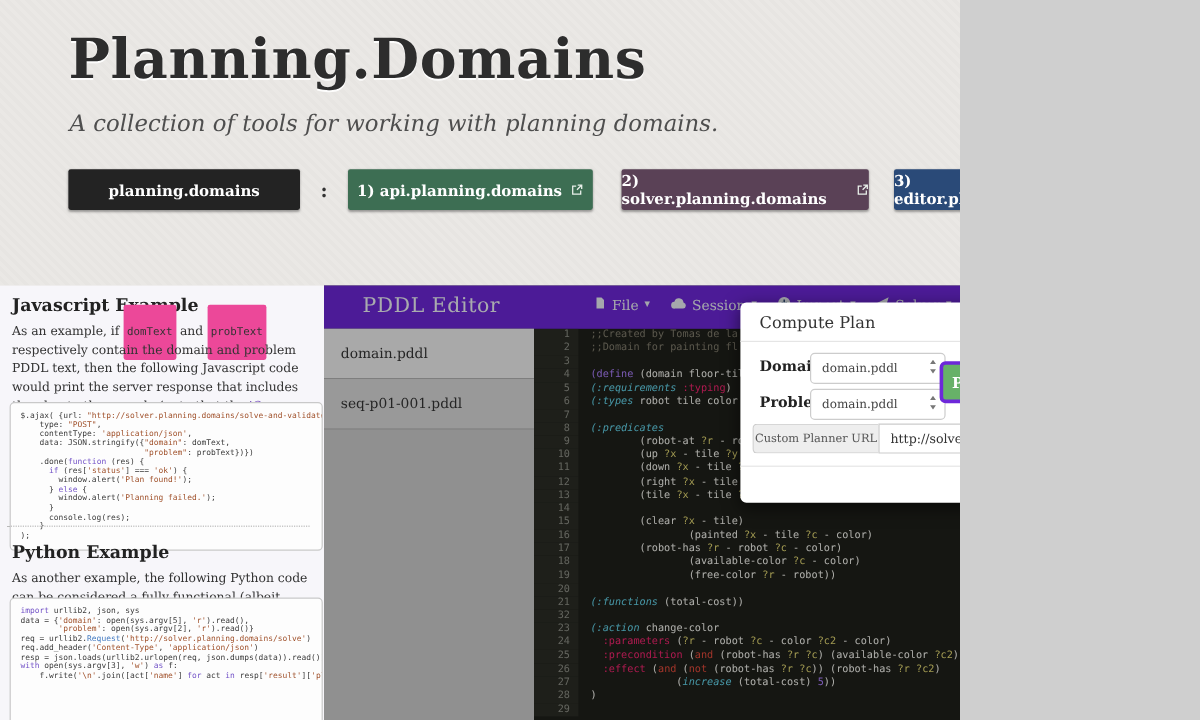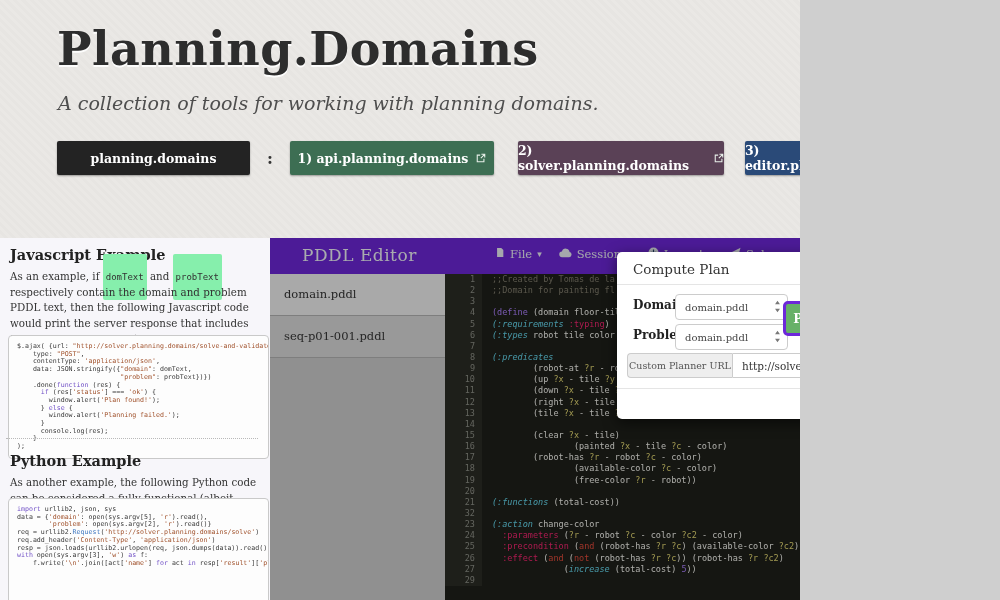--- a/index.html
+++ b/index.html
@@ -16,21 +16,21 @@
           color:#fff;font-size:12.5px;font-weight:bold;border-radius:2px;cursor:pointer;
           box-shadow:0 1px 2px rgba(0,0,0,.35);}
   .colon{font-size:16px;font-weight:bold;color:#333;margin:0 17px;}
   .gapA{margin-right:24px}.gapB{margin-right:21px}
   .xic{display:inline-flex;color:#e8efe9;}
   
   .leftcol{position:absolute;left:0;top:238px;width:270px;height:362px;background:#f7f6fa;}
   .h2{font-size:14.5px;font-weight:bold;color:#222;margin:0;padding:8px 4px 4px 10px;}
   .para{width:252px;margin:2px 0 0 10px;font-size:10.3px;line-height:1.52;color:#333;}
   .tk-chip{font-family:"DejaVu Sans Mono","Liberation Mono",monospace;font-size:9px;
-           background:#86efac;border-radius:2px;padding:18px 3px;color:#333;}
+           background:#ec4899;border-radius:2px;padding:18px 3px;color:#333;}
   .tk-lnk{color:#7d56c2;}
   .codebox{position:absolute;left:8px;width:247px;background:#fdfdfd;border:1px solid #c9c9c9;
            border-radius:4px;padding:7px 4px 7px 8px;overflow:hidden;}
   .jsbox{top:97px;height:108px;}
   .pybox{top:260px;height:96px;}
   .divider{position:absolute;left:6px;top:200px;width:252px;border-top:1px dotted #b9b9b9;}
   .codebox .cline{white-space:pre;font-family:"DejaVu Sans Mono","Liberation Mono",monospace;
                   font-size:6.6px;line-height:7.7px;color:#3a3a3a;}
   .tk-pl{color:#3a3a3a}.tk-kw{color:#7252c7}.tk-st{color:#a0512b}.tk-fn{color:#4078c0}
   .pysec-h{position:absolute;left:0;top:206px;width:270px;}
@@ -234,20 +234,21 @@
         <div class="cline"><span class="lno">18</span><span class="tk-dpl">                (available-color </span><span class="tk-dy">?c</span><span class="tk-dpl"> - color)</span></div>
         <div class="cline"><span class="lno">19</span><span class="tk-dpl">                (free-color </span><span class="tk-dy">?r</span><span class="tk-dpl"> - robot))</span></div>
         <div class="cline"><span class="lno">20</span></div>
         <div class="cline"><span class="lno">21</span><span class="tk-dcy">(:functions</span><span class="tk-dpl"> (total-cost))</span></div>
         <div class="cline"><span class="lno">32</span></div>
         <div class="cline"><span class="lno">23</span><span class="tk-dcy">(:action</span><span class="tk-dpl"> change-color</span></div>
         <div class="cline"><span class="lno">24</span><span class="tk-dpl">  </span><span class="tk-dpk">:parameters</span><span class="tk-dpl"> (</span><span class="tk-dy">?r</span><span class="tk-dpl"> - robot </span><span class="tk-dy">?c</span><span class="tk-dpl"> - color </span><span class="tk-dy">?c2</span><span class="tk-dpl"> - color)</span></div>
         <div class="cline"><span class="lno">25</span><span class="tk-dpl">  </span><span class="tk-dpk">:precondition</span><span class="tk-dpl"> (</span><span class="tk-dan">and</span><span class="tk-dpl"> (robot-has </span><span class="tk-dy">?r</span><span class="tk-dpl"> </span><span class="tk-dy">?c</span><span class="tk-dpl">) (available-color </span><span class="tk-dy">?c2</span><span class="tk-dpl">))</span></div>
         <div class="cline"><span class="lno">26</span><span class="tk-dpl">  </span><span class="tk-dpk">:effect</span><span class="tk-dpl"> (</span><span class="tk-dan">and</span><span class="tk-dpl"> (</span><span class="tk-dan">not</span><span class="tk-dpl"> (robot-has </span><span class="tk-dy">?r</span><span class="tk-dpl"> </span><span class="tk-dy">?c</span><span class="tk-dpl">)) (robot-has </span><span class="tk-dy">?r</span><span class="tk-dpl"> </span><span class="tk-dy">?c2</span><span class="tk-dpl">)</span></div>
         <div class="cline"><span class="lno">27</span><span class="tk-dpl">              (</span><span class="tk-dcy">increase</span><span class="tk-dpl"> (total-cost) </span><span class="tk-dnum">5</span><span class="tk-dpl">))</span></div>
+        <div class="cline"><span class="lno">28</span><span class="tk-dpl">)</span></div>
         <div class="cline"><span class="lno">29</span></div>
       </div>
     <div class="dim"></div>
 
     <div class="modal">
       <div class="m-title">Compute Plan</div>
       <div class="m-close">×</div>
       <div class="m-hr1"></div>
 
       <div class="m-label" style="top:46px">Domain</div>

